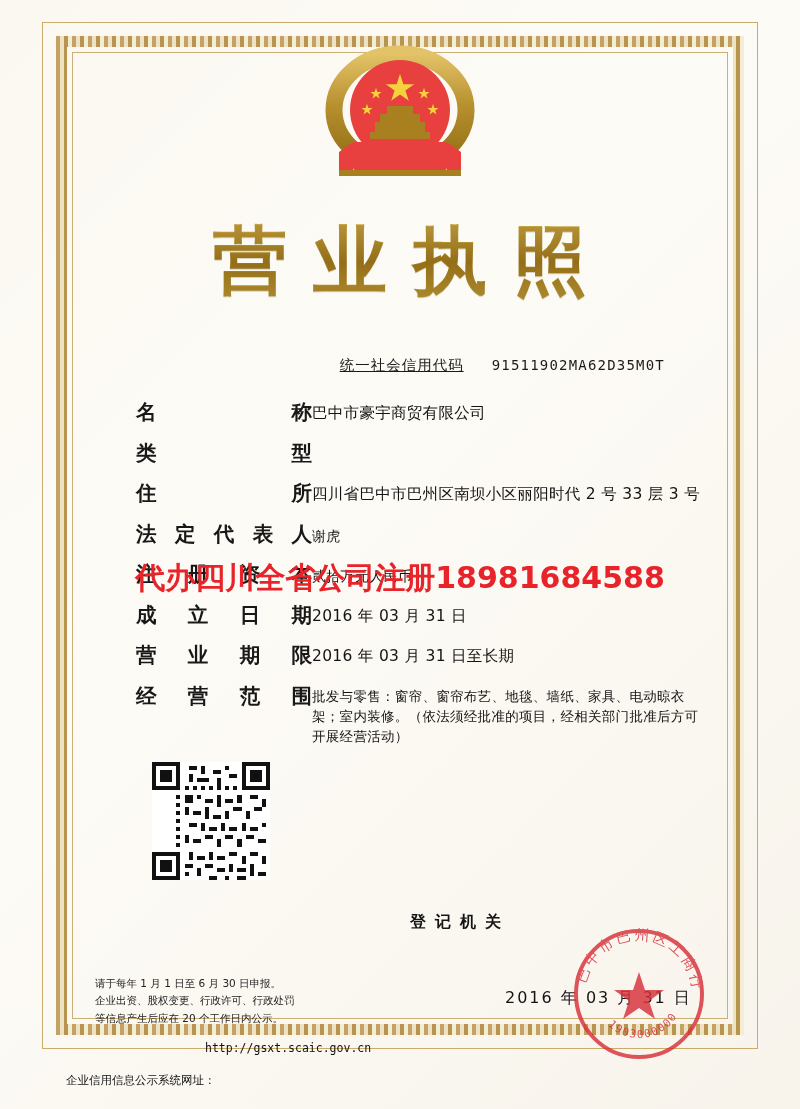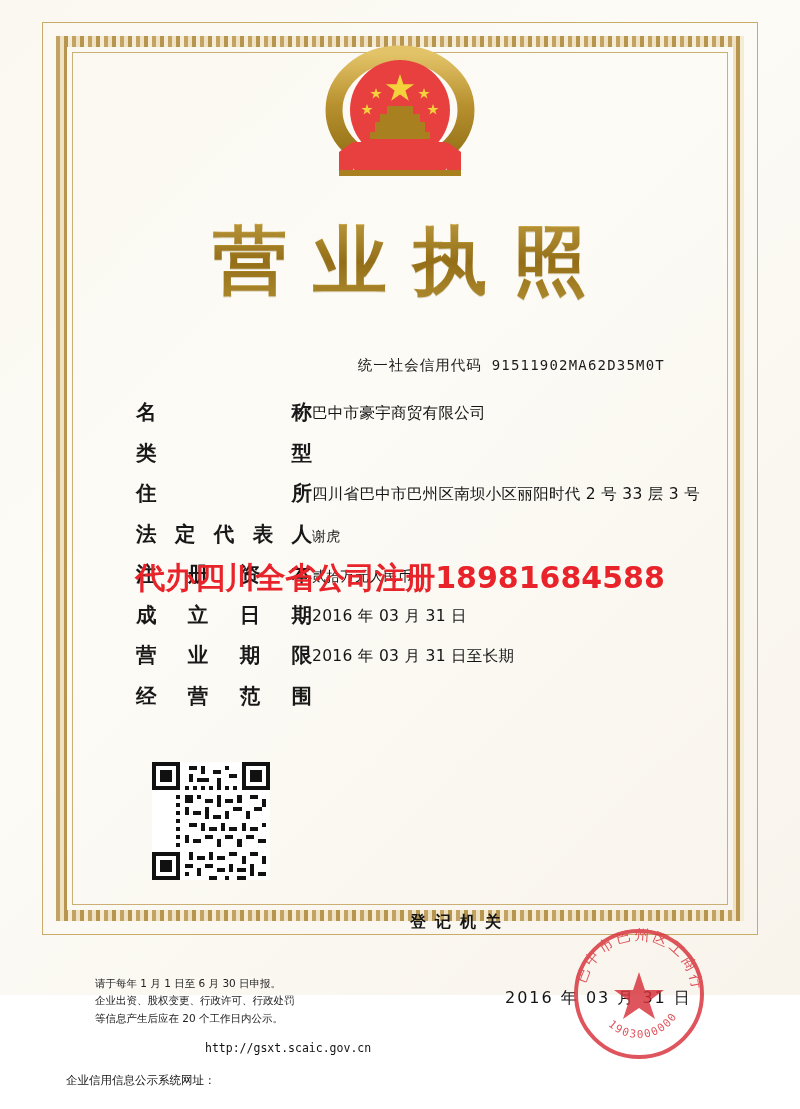--- a/index.html
+++ b/index.html
@@ -10,21 +10,21 @@
   body {
     width: 800px;
     height: 1109px;
     font-family: "Liberation Sans", sans-serif;
     overflow: hidden;
     position: relative;
   }
   .page {
     position: absolute;
     left: 0; top: 0;
-    width: 800px; height: 995px;
+    width: 800px; height: 1109px;
     background: linear-gradient(135deg, #fbf8f1 0%, #fdfbf6 40%, #f8f4ec 100%);
   }
   
   .frame-outer {
     position: absolute;
     left: 42px; top: 22px;
     right: 42px; bottom: 60px;
     border: 1px solid #c9ab6a;
   }
   .frame-greek {
@@ -82,25 +82,26 @@
     top: 356px;
     right: 135px;
     font-size: 14.5px;
     color: #1b1b1b;
     letter-spacing: 0.5px;
     white-space: nowrap;
   }
   .credit-line .label {
     font-family: "DejaVu Sans", sans-serif;
     letter-spacing: 1px;
+    text-decoration: underline;
   }
   .credit-line .code {
     font-family: "DejaVu Sans Mono", monospace;
     letter-spacing: 1.2px;
-    margin-left: 10px;
+    margin-left: 28px;
     font-size: 14px;
   }
 
   
   .fields {
     position: absolute;
     top: 398px;
     left: 136px;
     right: 95px;
   }
@@ -344,20 +345,21 @@
       <div class="val">2016 年 03 月 31 日至长期</div>
     </div>
 
     <div class="row scope">
       <div class="lbl">
         <span>经</span>
         <span>营</span>
         <span>范</span>
         <span>围</span>
       </div>
+      <div class="val">批发与零售：窗帘、窗帘布艺、地毯、墙纸、家具、电动晾衣架；室内装修。（依法须经批准的项目，经相关部门批准后方可开展经营活动）</div>
     </div>
 
   </div>
 
   <div class="qr">
     <svg viewBox="0 0 29 29" width="118" height="118" shape-rendering="crispEdges">
       <rect width="29" height="29" fill="#ffffff"></rect>
       <g fill="#111111">
 
         <rect x="0" y="0" width="7" height="1"></rect>

